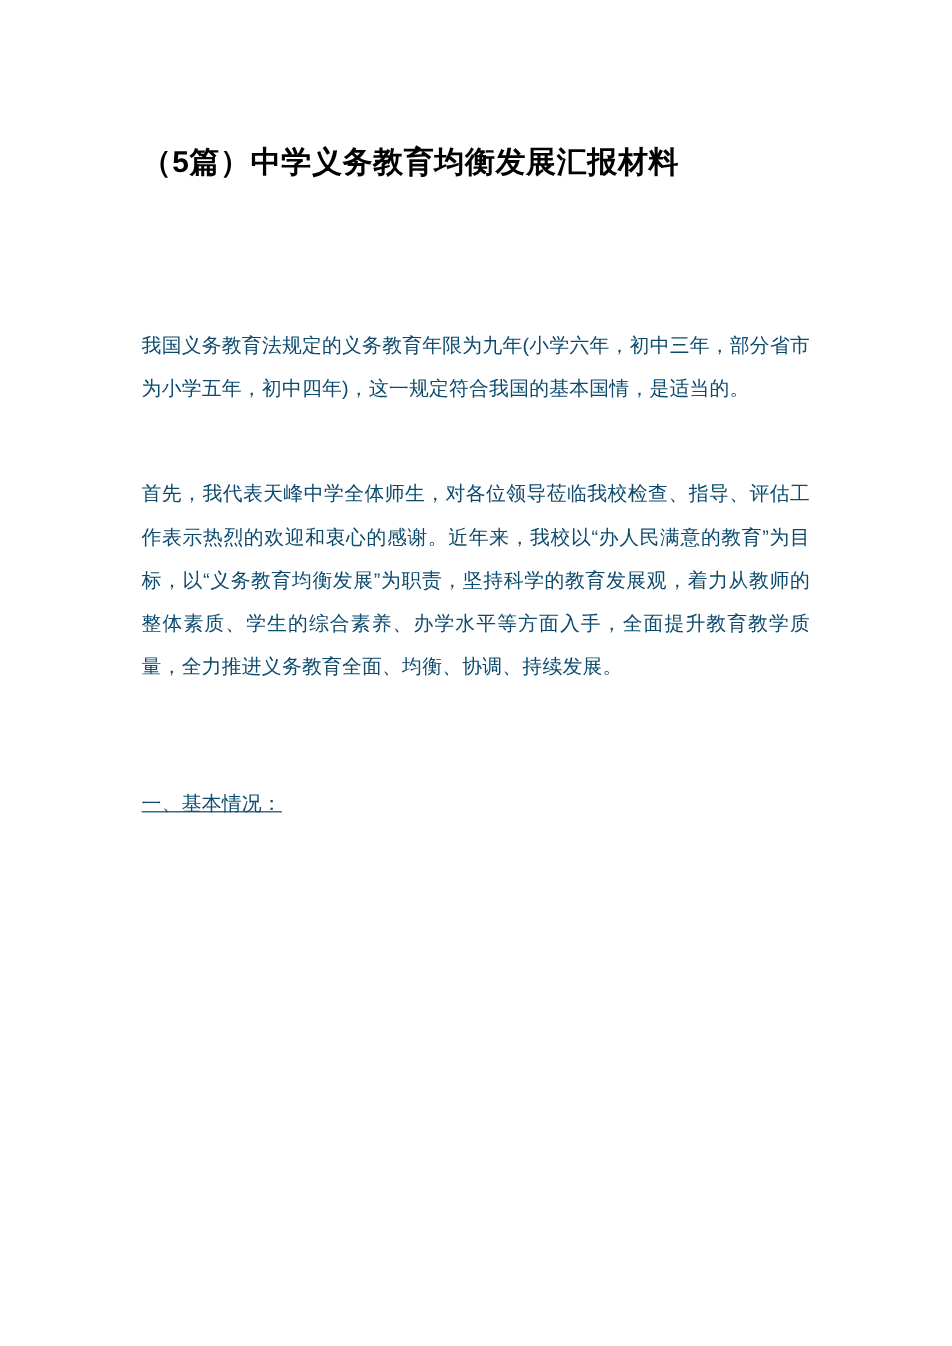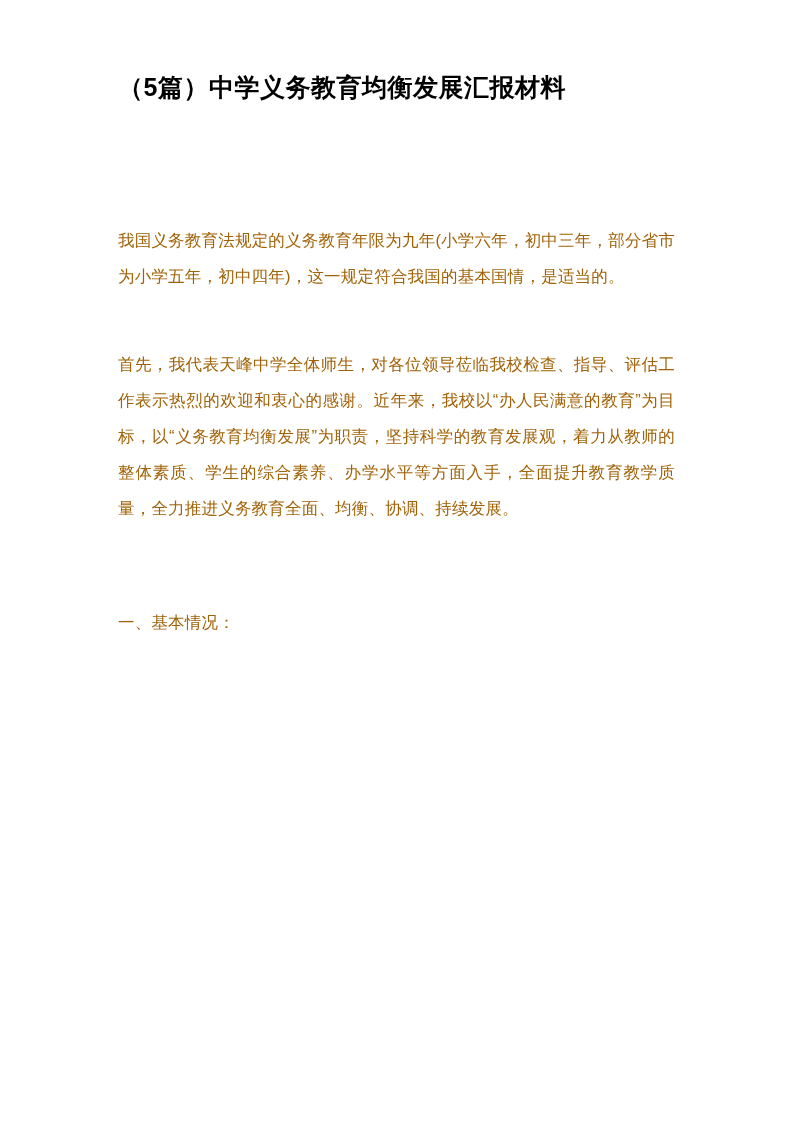--- a/index.html
+++ b/index.html
@@ -11,44 +11,45 @@
     width: 793px;
     height: 1122px;
     font-family: "Liberation Sans", "DejaVu Sans", sans-serif;
     color: #1a1a1a;
     overflow: hidden;
   }
   .page {
     width: 793px;
     height: 1122px;
     box-sizing: border-box;
-    padding: 70px 118px 60px 118px;
+    padding: 118px 118px 60px 118px;
     position: relative;
   }
   .doc-title {
     font-size: 25px;
     font-weight: bold;
     letter-spacing: 0.5px;
     line-height: 1.4;
     margin: 0 0 0 0;
     color: #000000;
   }
   .title-spacer {
     height: 118px;
   }
   .para {
     font-size: 16.5px;
     line-height: 2.18;
     margin: 0 0 26px 0;
     text-align: justify;
-    color: #a16207;
+    color: #0c4a6e;
     letter-spacing: 0.2px;
   }
   .para.tight {
     margin-bottom: 0;
+    text-decoration: underline;
   }
   .para.sub-heading {
     margin-bottom: 0;
   }
   .gap-md { height: 26px; }
 </style>
 </head>
 <body>
 
 <div class="page">

